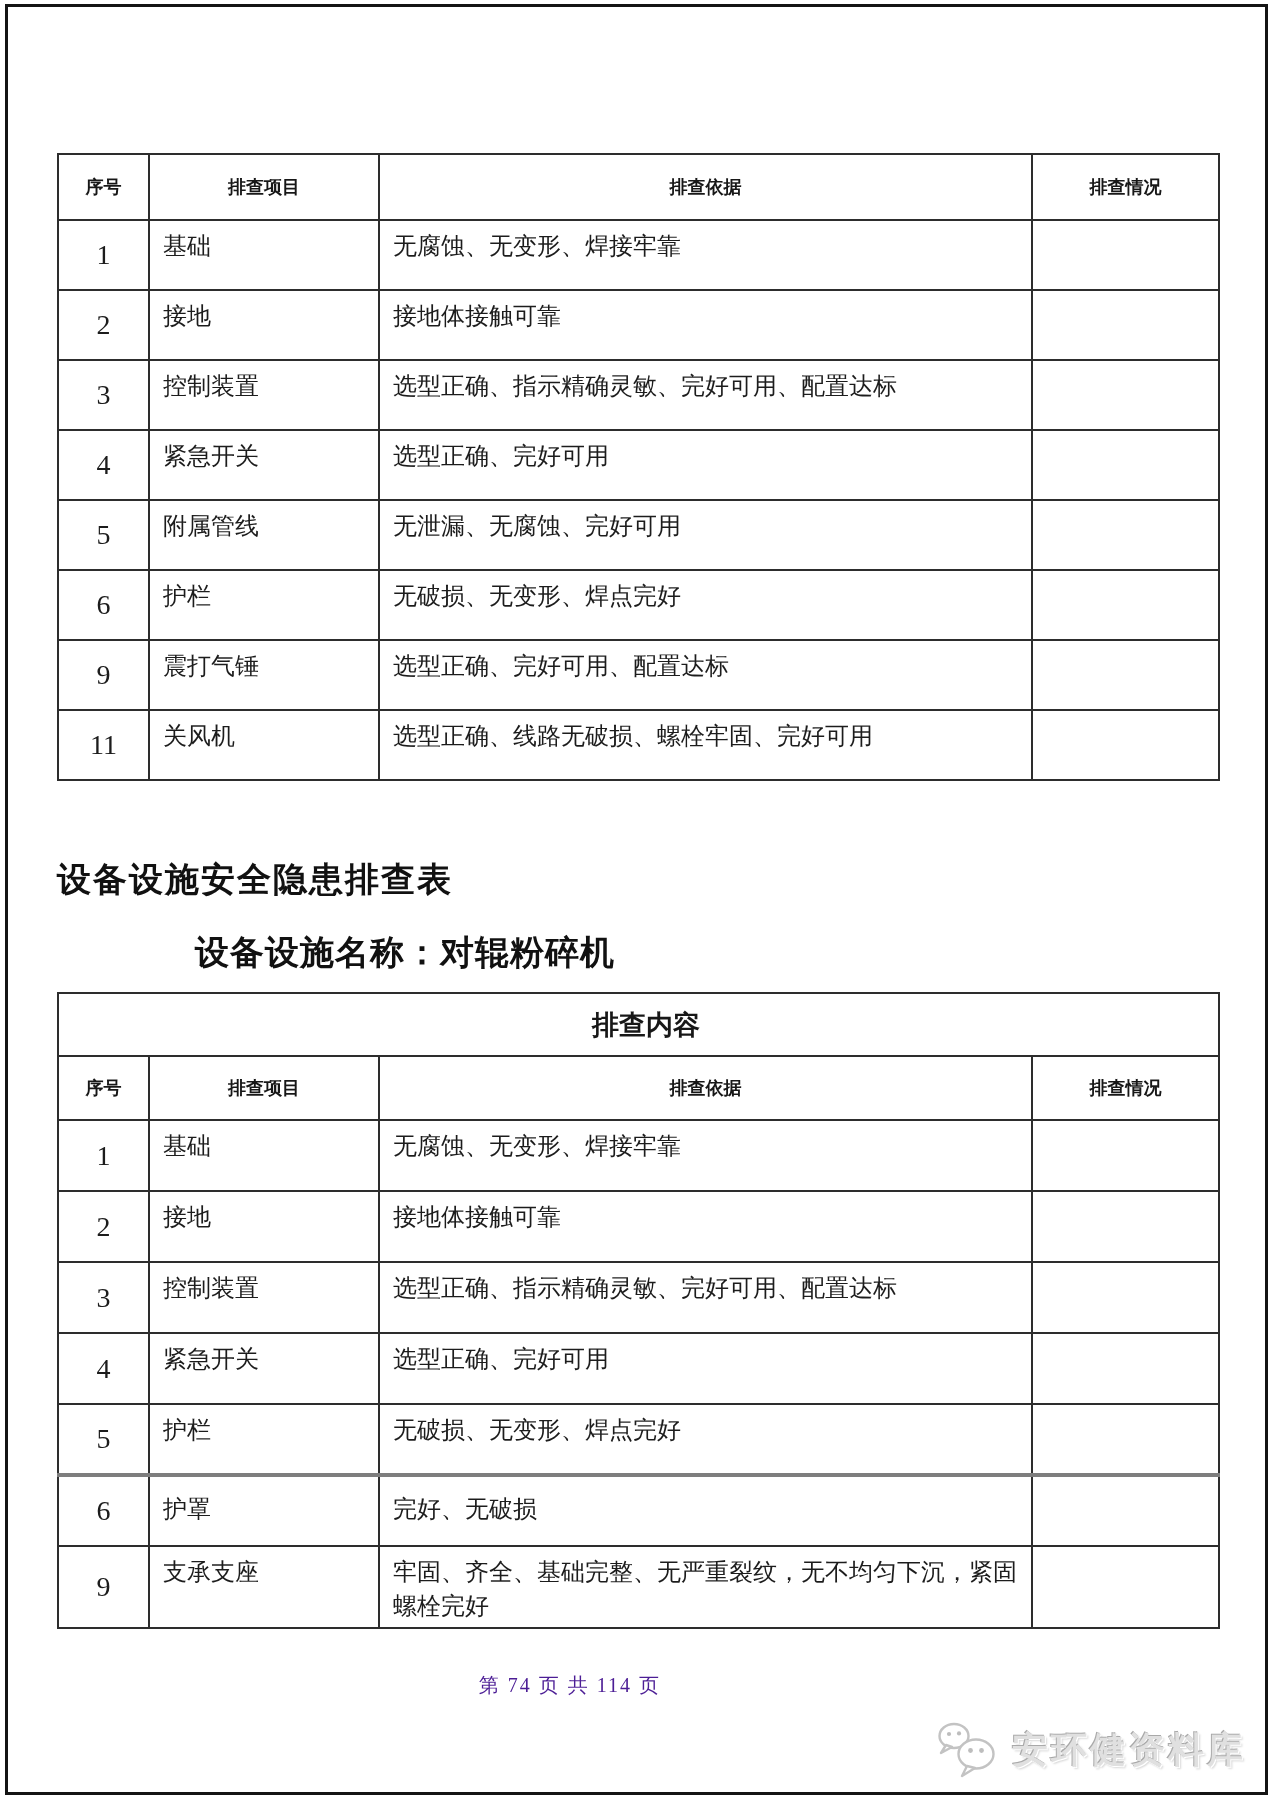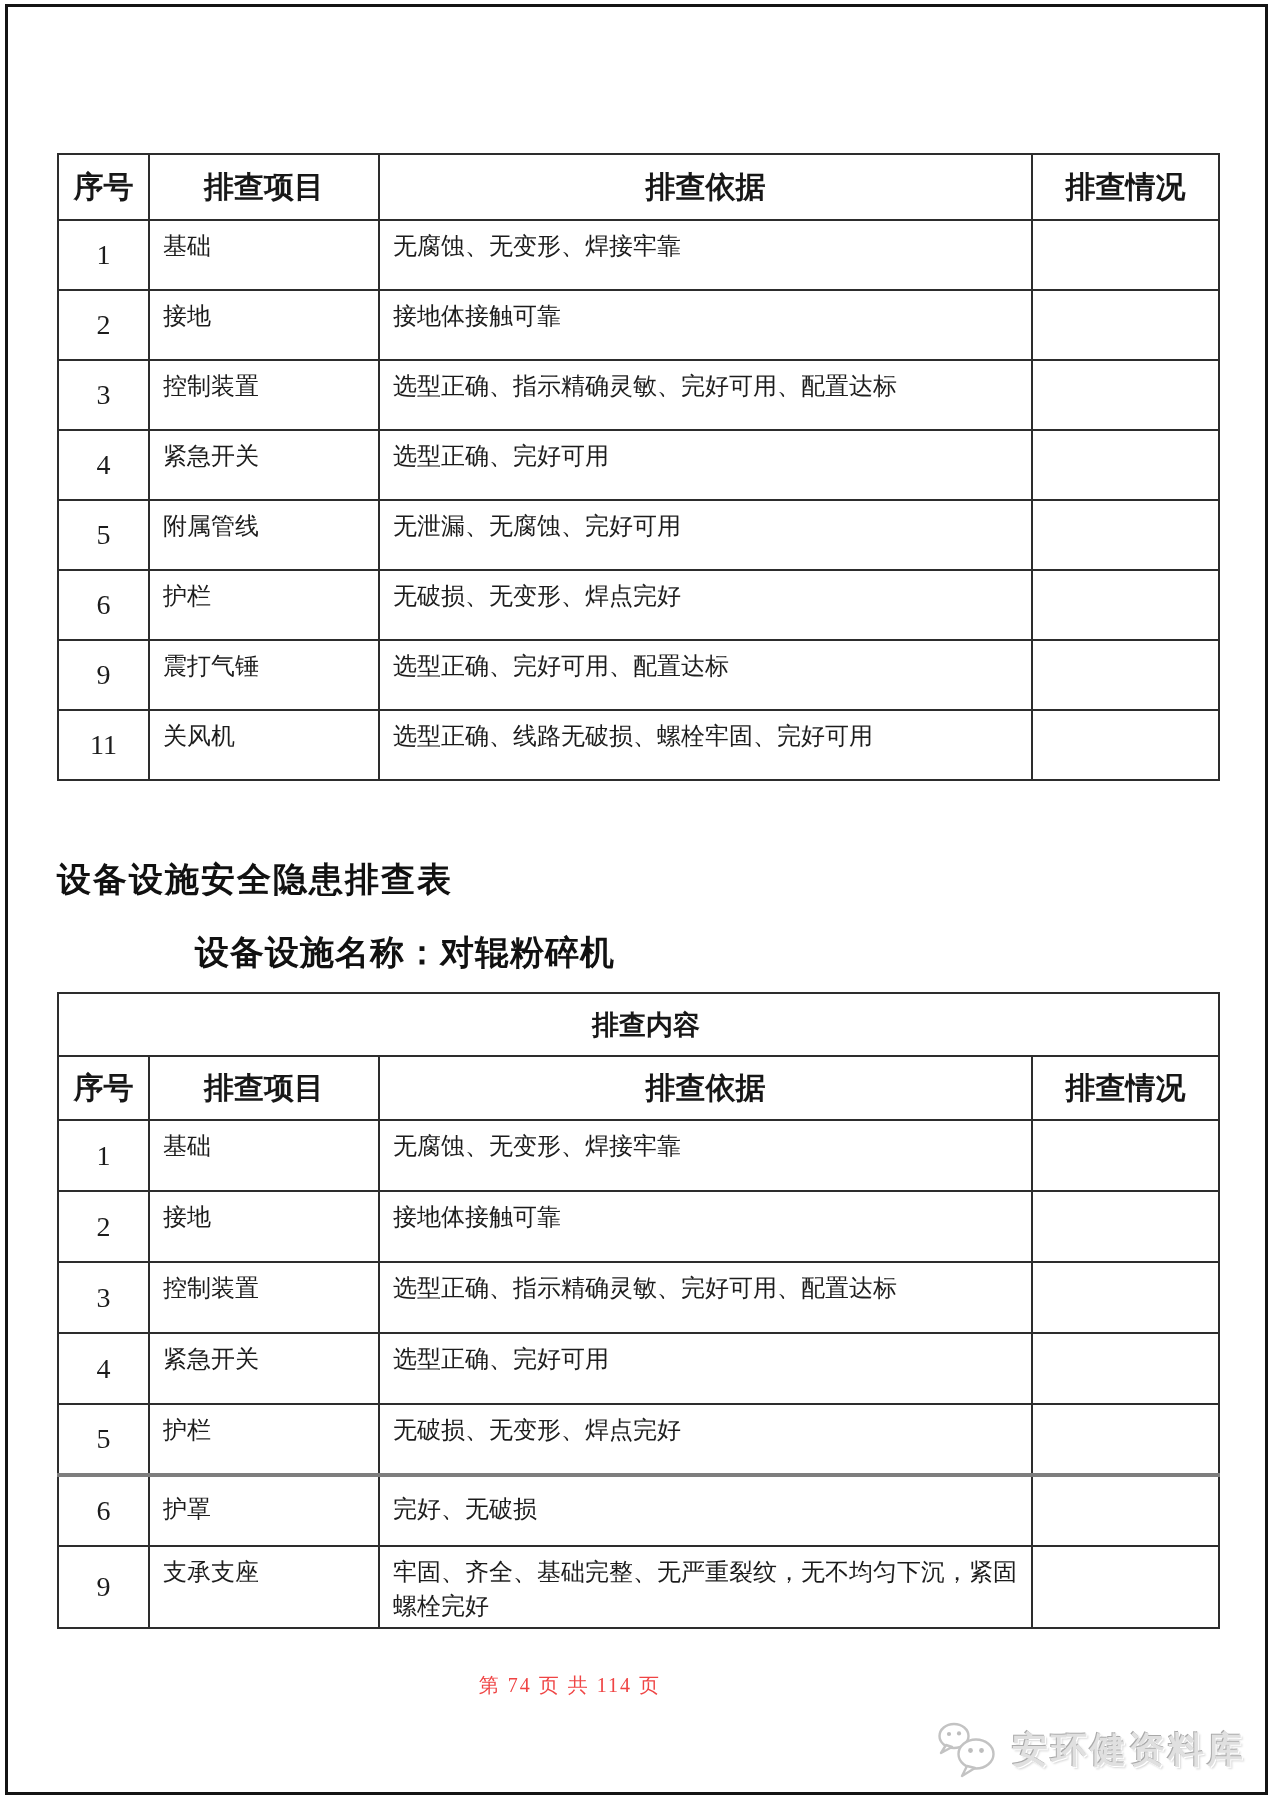--- a/index.html
+++ b/index.html
@@ -16,21 +16,21 @@
     border-collapse:collapse;table-layout:fixed;background:#ffffff;
   }
   #table1{top:153px;}
   #table2{top:992px;}
   col.w-no{width:91px;}
   col.w-item{width:230px;}
   col.w-basis{width:653px;}
   col.w-status{width:187px;}
   th,td{border:2px solid #2d2d2d;box-sizing:border-box;}
   th{
-    font-size:30px;font-weight:bold;text-align:center;vertical-align:middle;
+    font-size:18px;font-weight:bold;text-align:center;vertical-align:middle;
     padding:0;color:#171717;
   }
   #table1 thead tr{height:66px;}
   #table2 tr.banner-row{height:63px;}
   #table2 tr.cols-row{height:64px;}
   #table2 tr.banner-row th{font-size:27px;padding-left:15px;}
   tbody tr{height:70px;}
   #table2 tbody tr{height:71px;}
   td{font-size:24px;line-height:1.42;}
   td.c-no{
@@ -47,21 +47,21 @@
   .doc-title{
     position:absolute;left:57px;top:858px;width:1161px;height:44px;line-height:44px;
     text-align:left;font-size:34px;font-weight:bold;letter-spacing:2px;color:#111;
   }
   .doc-subtitle{
     position:absolute;left:195px;top:930px;height:46px;line-height:46px;
     font-size:34px;font-weight:bold;letter-spacing:1px;color:#111;
   }
   .page-footer{
     position:absolute;left:0;top:1670px;width:1140px;height:30px;line-height:30px;
-    text-align:center;font-size:20px;letter-spacing:2px;color:#ef4444;
+    text-align:center;font-size:20px;letter-spacing:2px;color:#4c1d95;
   }
   .watermark{
     position:absolute;top:1720px;right:34px;height:60px;
     display:flex;align-items:center;gap:10px;
   }
   .watermark .wm-text{
     font-size:36px;font-weight:bold;letter-spacing:3px;color:#e0e0e0;
     text-shadow:-1px -1px 0 #a9a9a9,1px 1px 0 #ffffff,2px 2px 2px #d8d8d8;
     white-space:nowrap;
   }

